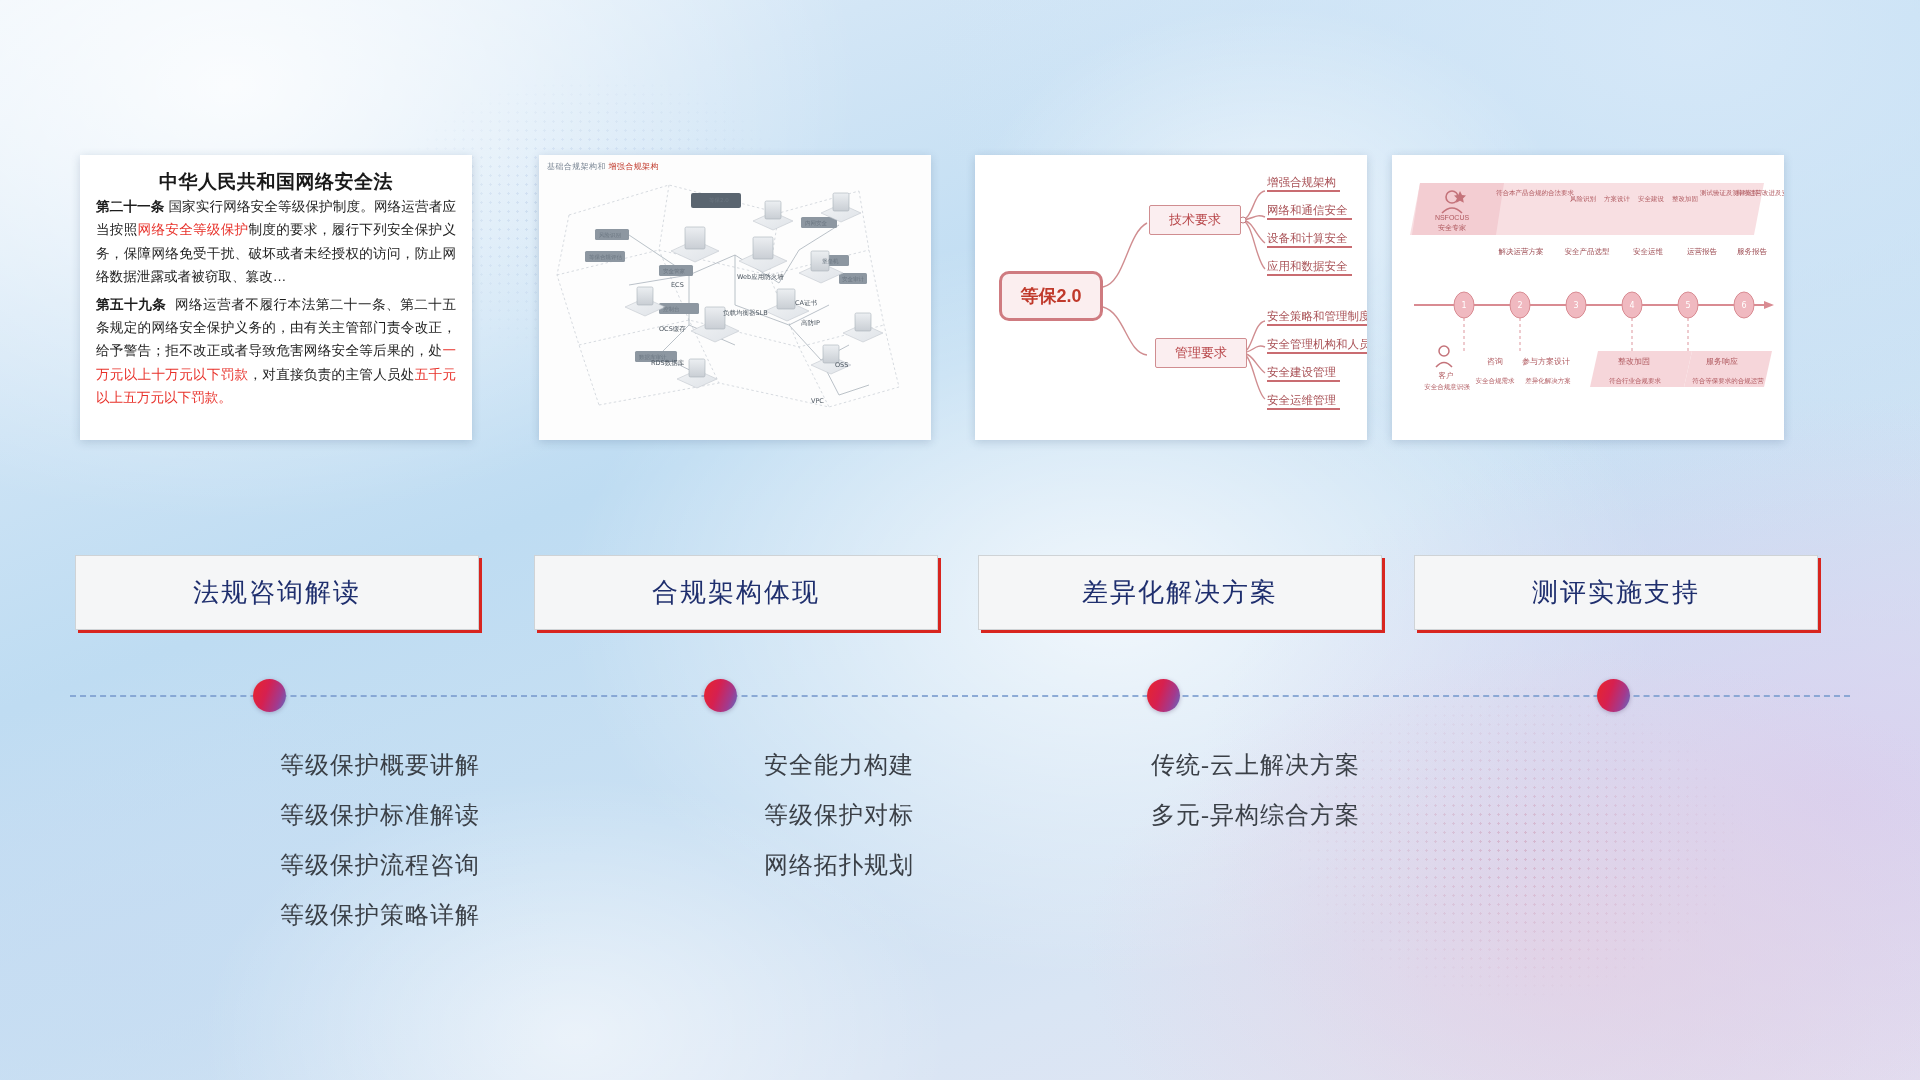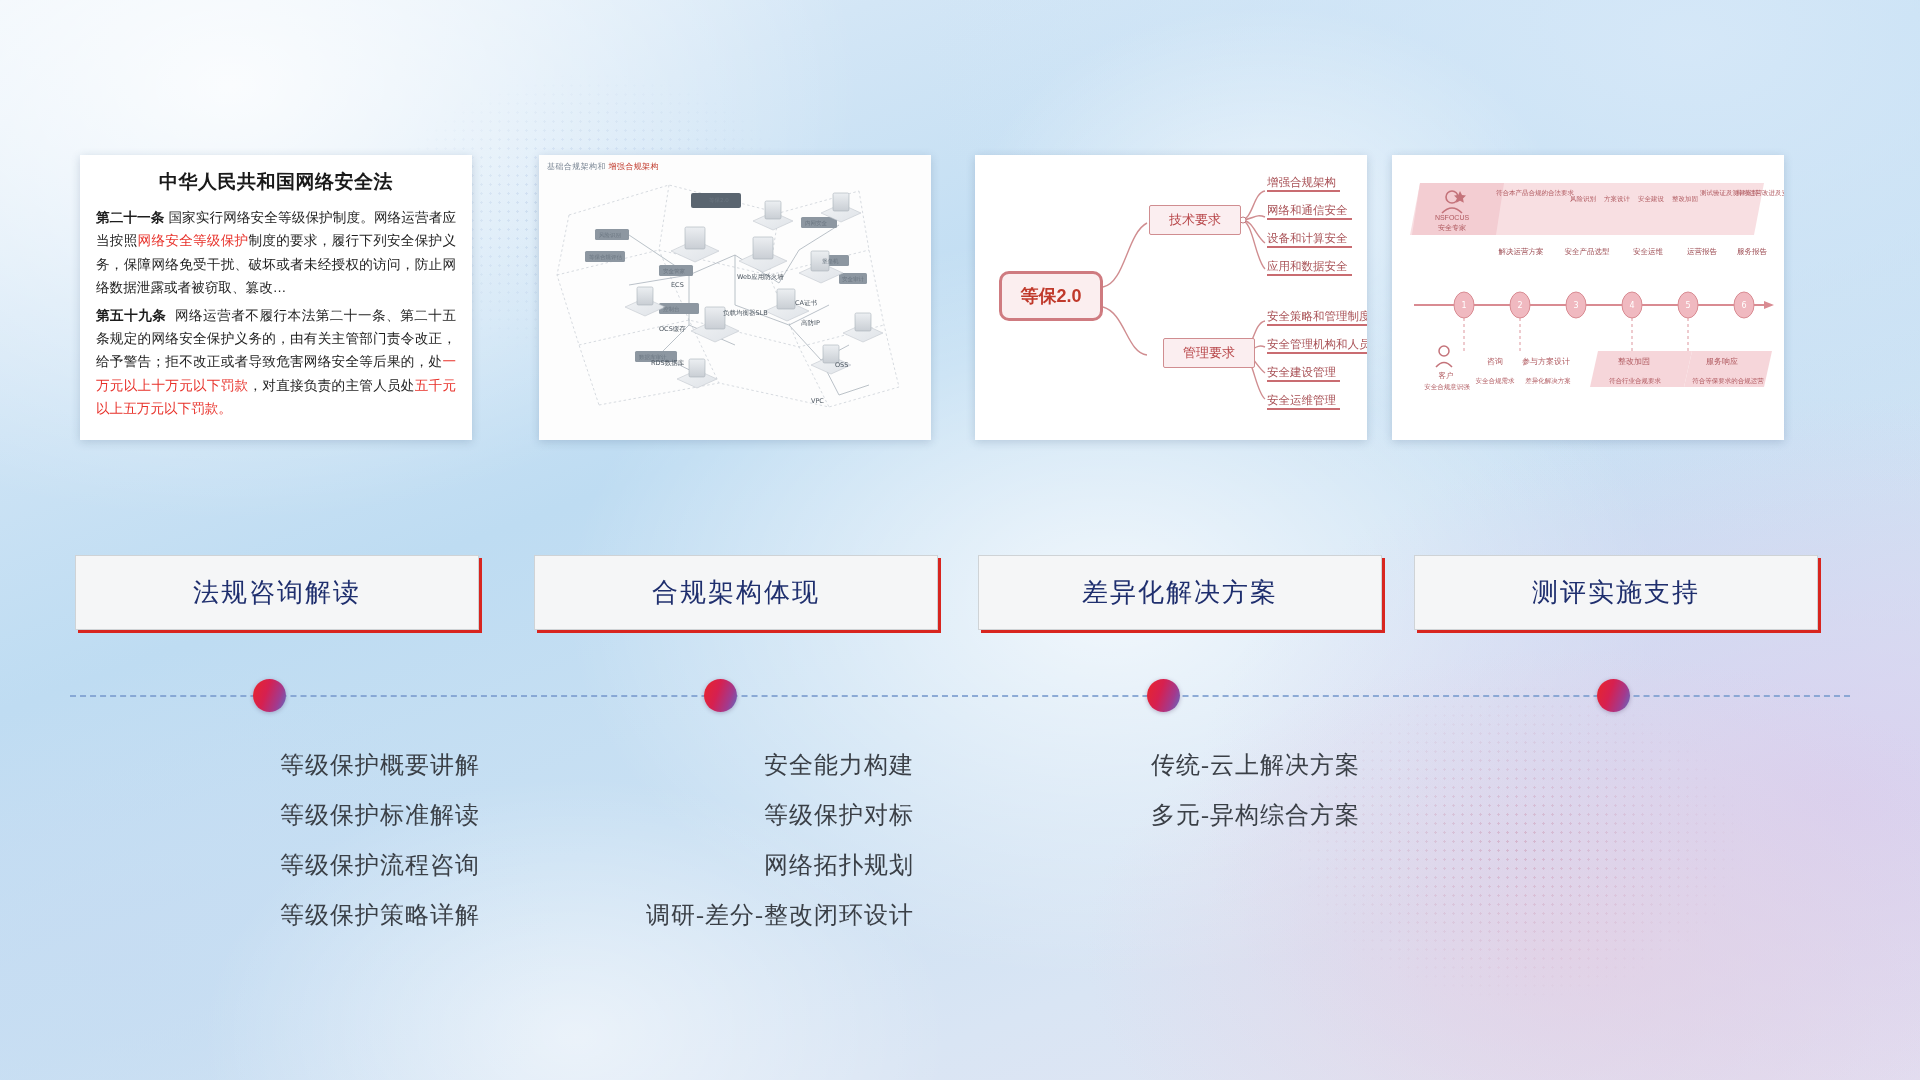--- a/index.html
+++ b/index.html
@@ -48,21 +48,21 @@
   }
   .card.c1 { left:80px; }
   .card.c2 { left:539px; }
   .card.c3 { left:975px; }
   .card.c4 { left:1392px; }
 
   
   .law { padding:14px 16px 8px 16px; }
   .law-title {
     text-align:center; font-size:19px; font-weight:bold; color:#1a1a1a;
-    letter-spacing:.5px; margin-bottom:11px;
+    letter-spacing:.5px; 
   }
   .law-p { font-size:13.6px; line-height:1.72; color:#1d1d1d; text-align:justify; }
   .law-p b { font-weight:bold; }
   .law-red { color:#e8312a; }
 
   
   .arch { position:absolute; inset:0; background:#fdfdfd; }
   .arch .hdr { position:absolute; top:6px; left:8px; font-size:8px; color:#7a8694; letter-spacing:.4px; }
   .arch .hdr .em { color:#c0392b; }
   .arch svg { position:absolute; inset:0; }
@@ -75,21 +75,21 @@
     display:flex; align-items:center; justify-content:center;
     color:#c0392b; font-size:18px; font-weight:bold;
   }
   .mm-branch {
     position:absolute; width:92px; height:30px;
     border:1.6px solid #d08d90; border-radius:2px; background:#fbeef0;
     display:flex; align-items:center; justify-content:center;
     color:#b8474a; font-size:13px;
   }
   .mm-b1 { left:174px; top:50px; }
-  .mm-b2 { left:188px; top:183px; }
+  .mm-b2 { left:180px; top:183px; }
   .mm-leaf {
     position:absolute; font-size:11.5px; color:#a85055;
     white-space:nowrap; padding-bottom:2px;
   }
   .mm-leaf::after{
     content:""; position:absolute; left:0; right:-4px; bottom:0; height:1.6px; background:#c96c71;
   }
   .mind svg { position:absolute; inset:0; }
 
   
@@ -407,20 +407,19 @@
   <div class="col l1">
     <div class="col-item">等级保护概要讲解</div>
     <div class="col-item">等级保护标准解读</div>
     <div class="col-item">等级保护流程咨询</div>
     <div class="col-item">等级保护策略详解</div>
   </div>
   <div class="col l2">
     <div class="col-item">安全能力构建</div>
     <div class="col-item">等级保护对标</div>
     <div class="col-item">网络拓扑规划</div>
-    <div class="col-item">调研-差分-整改闭环设计</div>
   </div>
   <div class="col l3">
     <div class="col-item">传统-云上解决方案</div>
     <div class="col-item">多元-异构综合方案</div>
   </div>
 
 </div>
 
 </body></html>

